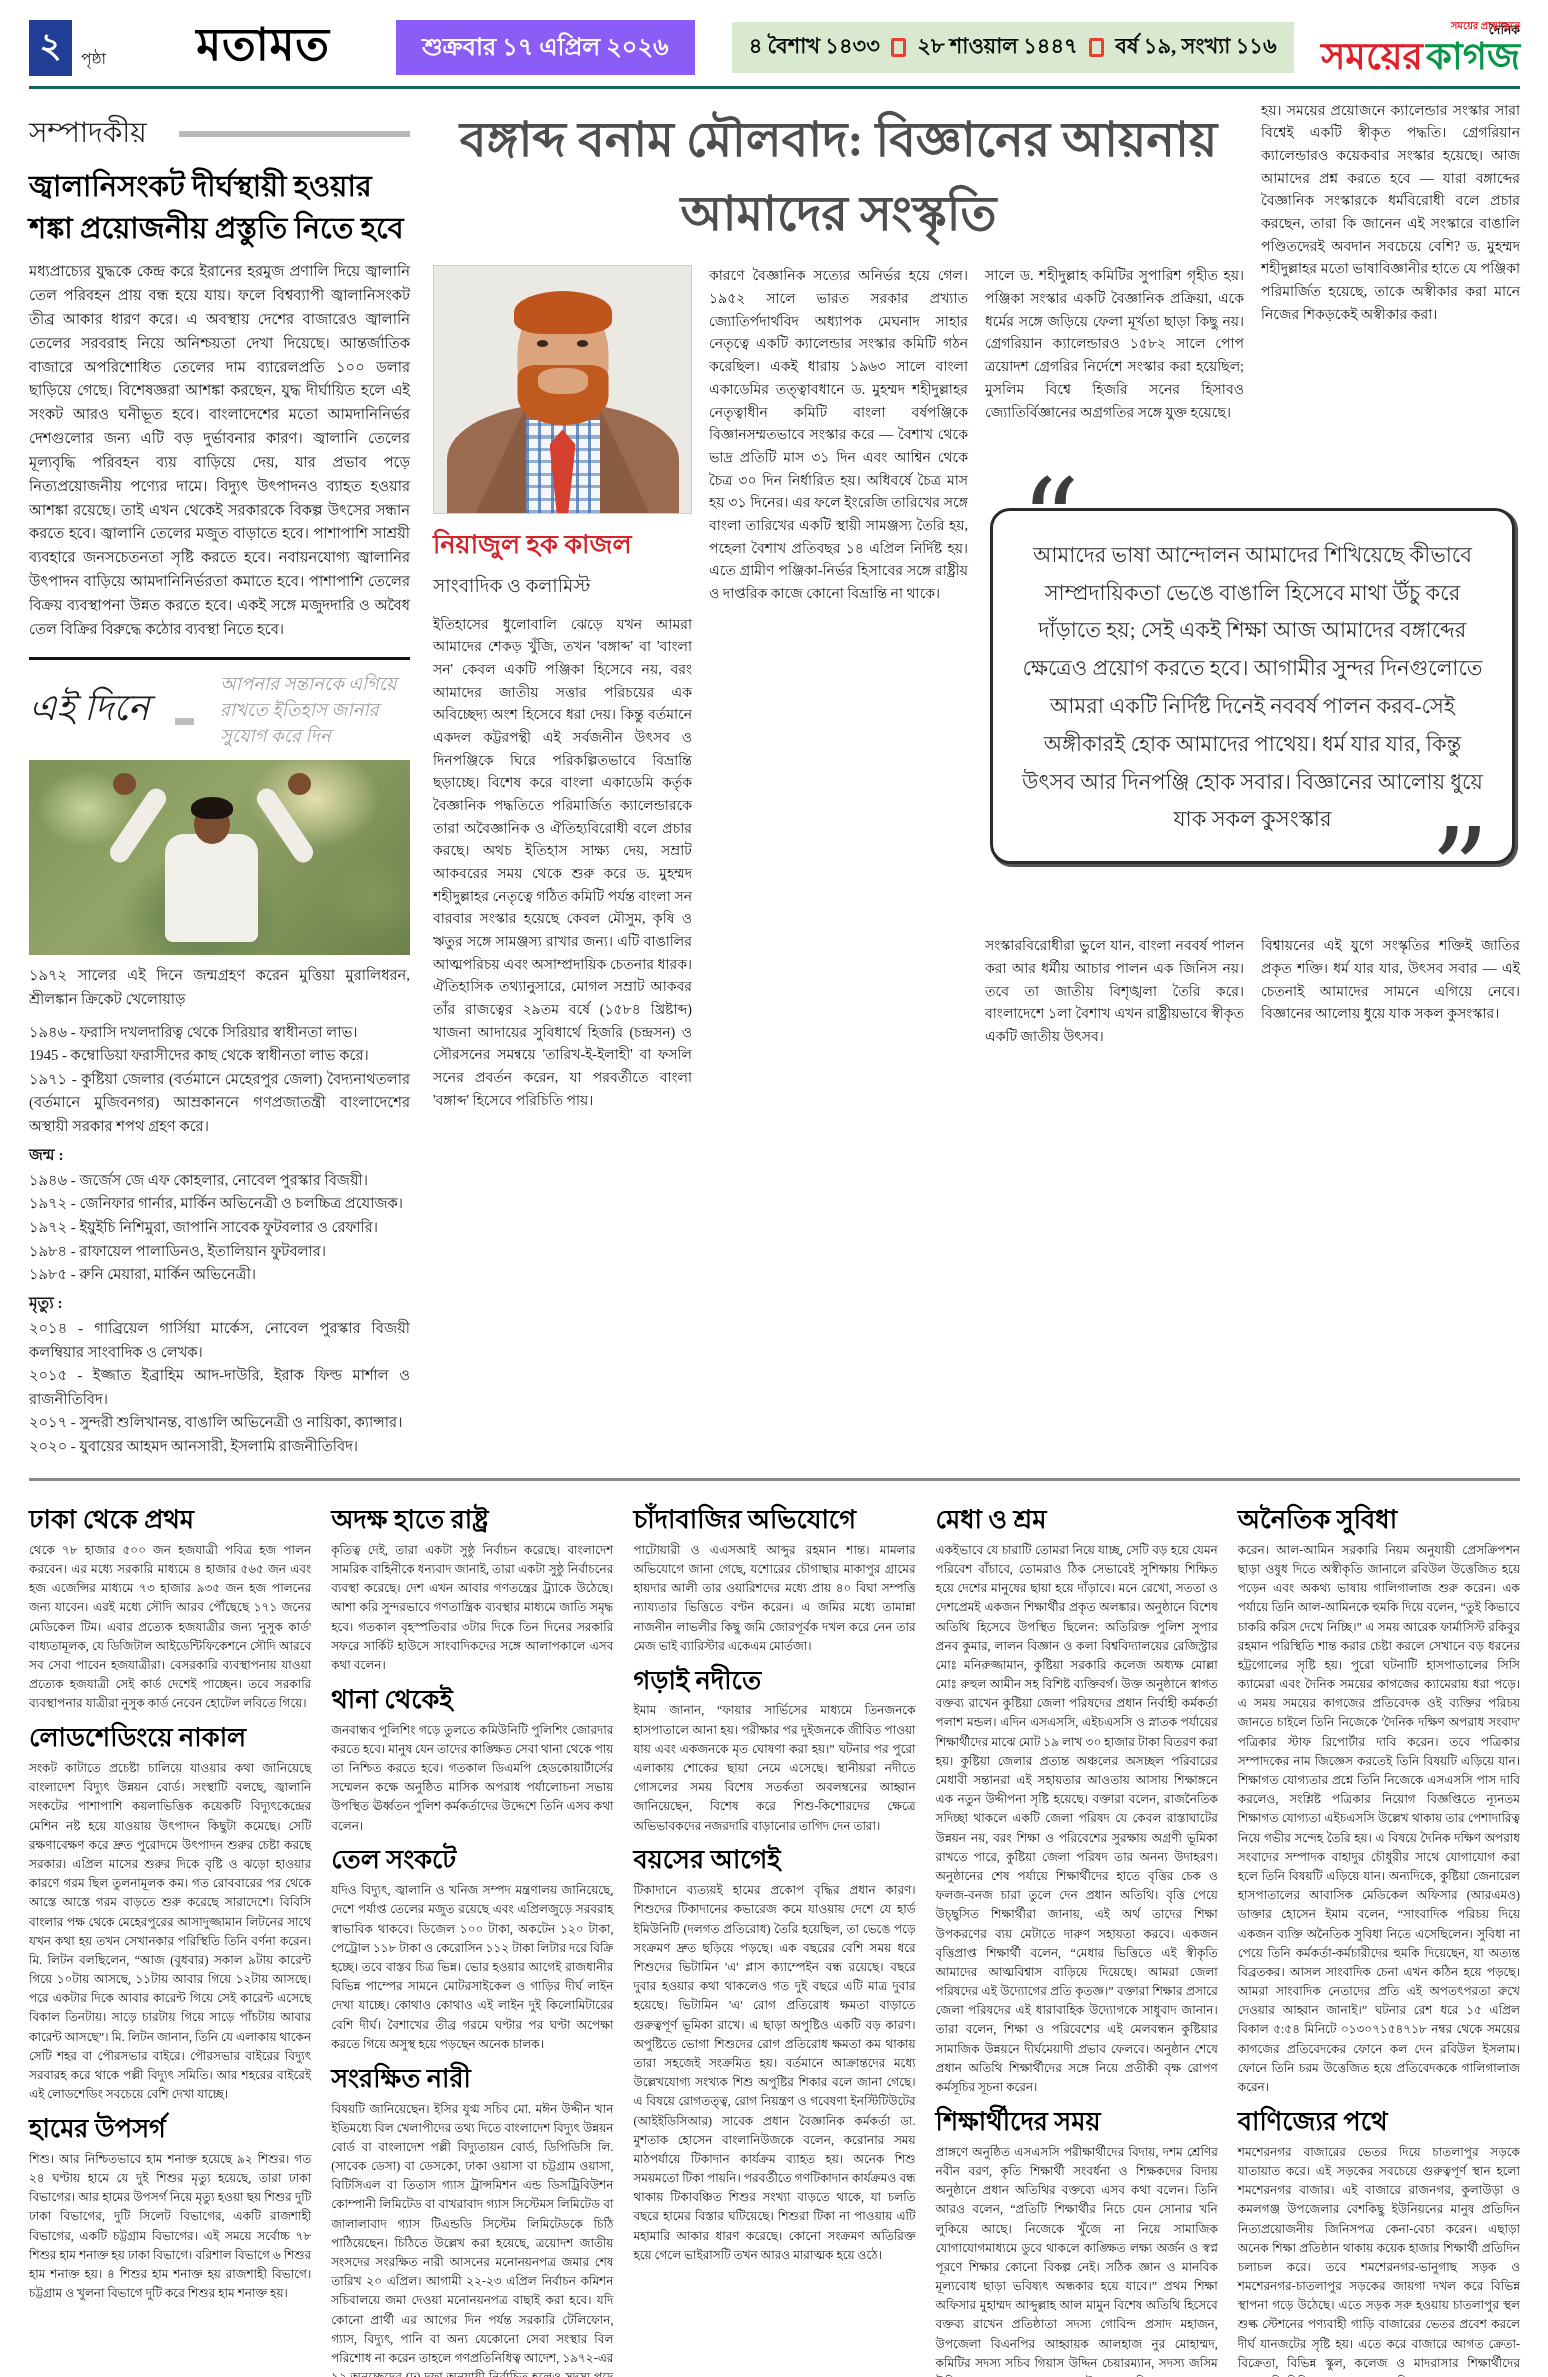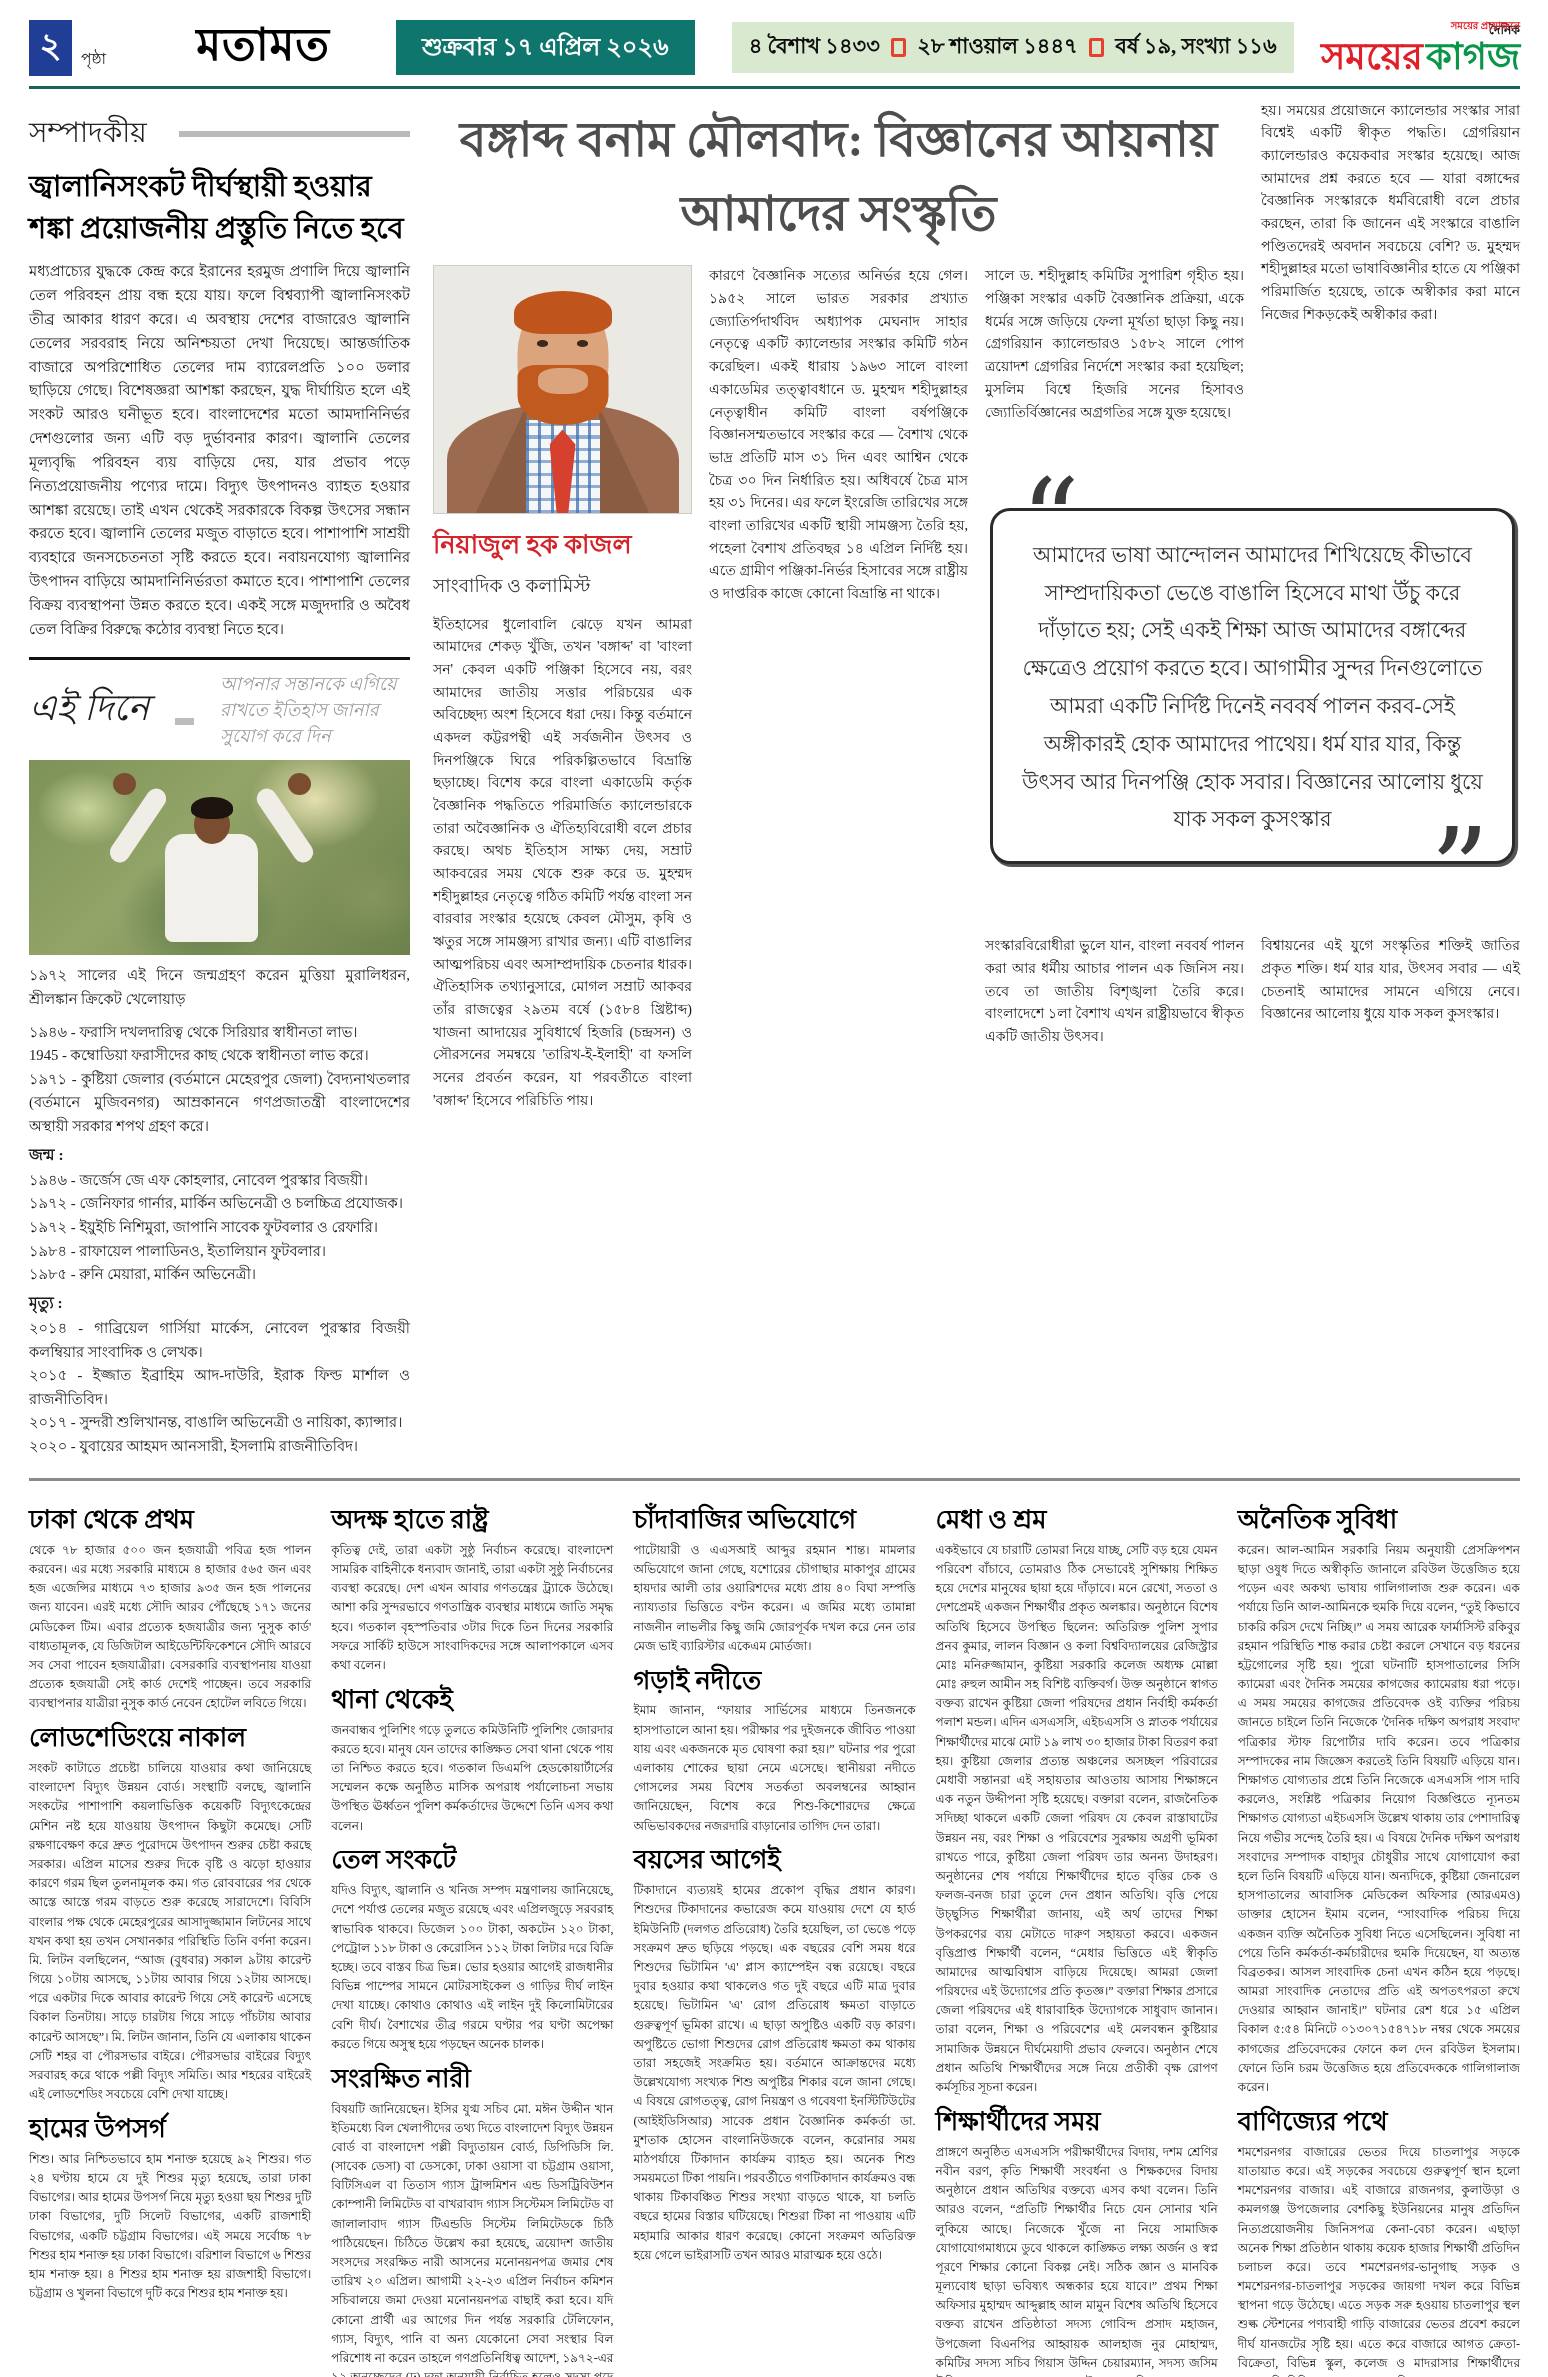--- a/index.html
+++ b/index.html
@@ -8,21 +8,21 @@
     font-family:"Liberation Serif","DejaVu Serif",serif;
   }
   .page { width:1549px; min-height:2377px; padding:14px 29px 23px 29px; position:relative; }
 
   
   .masthead { display:flex; align-items:center; gap:20px; height:67px; }
   .pagenum-box { width:43px; height:56px; background:#203e96; color:#fff; display:flex; align-items:center; justify-content:center;
     font-size:34px; font-weight:bold; }
   .pagenum-label { font-size:15.5px; color:#111; margin-left:-11px; align-self:flex-end; padding-bottom:7.7px; }
   .section-title { font-size:45px; font-weight:bold; letter-spacing:0.8px; color:#000; margin-left:70px; }
-  .date-box { background:#0f766e; color:#fff; font-size:24px; font-weight:bold; padding:7.7px 26px; margin-left:46px; white-space:nowrap; }
+  .date-box { background:#8b5cf6; color:#fff; font-size:24px; font-weight:bold; padding:7.7px 26px; margin-left:46px; white-space:nowrap; }
   .cal-box { background:#d9e9d0; color:#0d0d0d; font-size:21px; font-weight:bold; padding:7.7px 17px; margin-left:17px;
     display:flex; align-items:center; gap:11px; white-space:nowrap; }
   .red-sq { display:inline-block; width:15.5px; height:18.6px; border:3.1px solid #e8402e; border-radius:2.3px; }
   .logo { margin-left:auto; text-align:right; line-height:1; position:relative; padding-top:4.6px; }
   .logo .daily { font-size:12.4px; font-weight:bold; color:#111; display:block; margin-bottom:1.5px; }
   .logo .tagline { position:absolute; right:0; top:1.5px; font-size:10px; color:#e02028; font-weight:bold; }
   .logo .w1 { font-size:37px; font-weight:bold; color:#e02028; }
   .logo .w2 { font-size:37px; font-weight:bold; color:#0a9648; }
   .header-rule { border:none; border-top:3.9px solid #16655a; margin:4.6px 0 0 0; }
 

